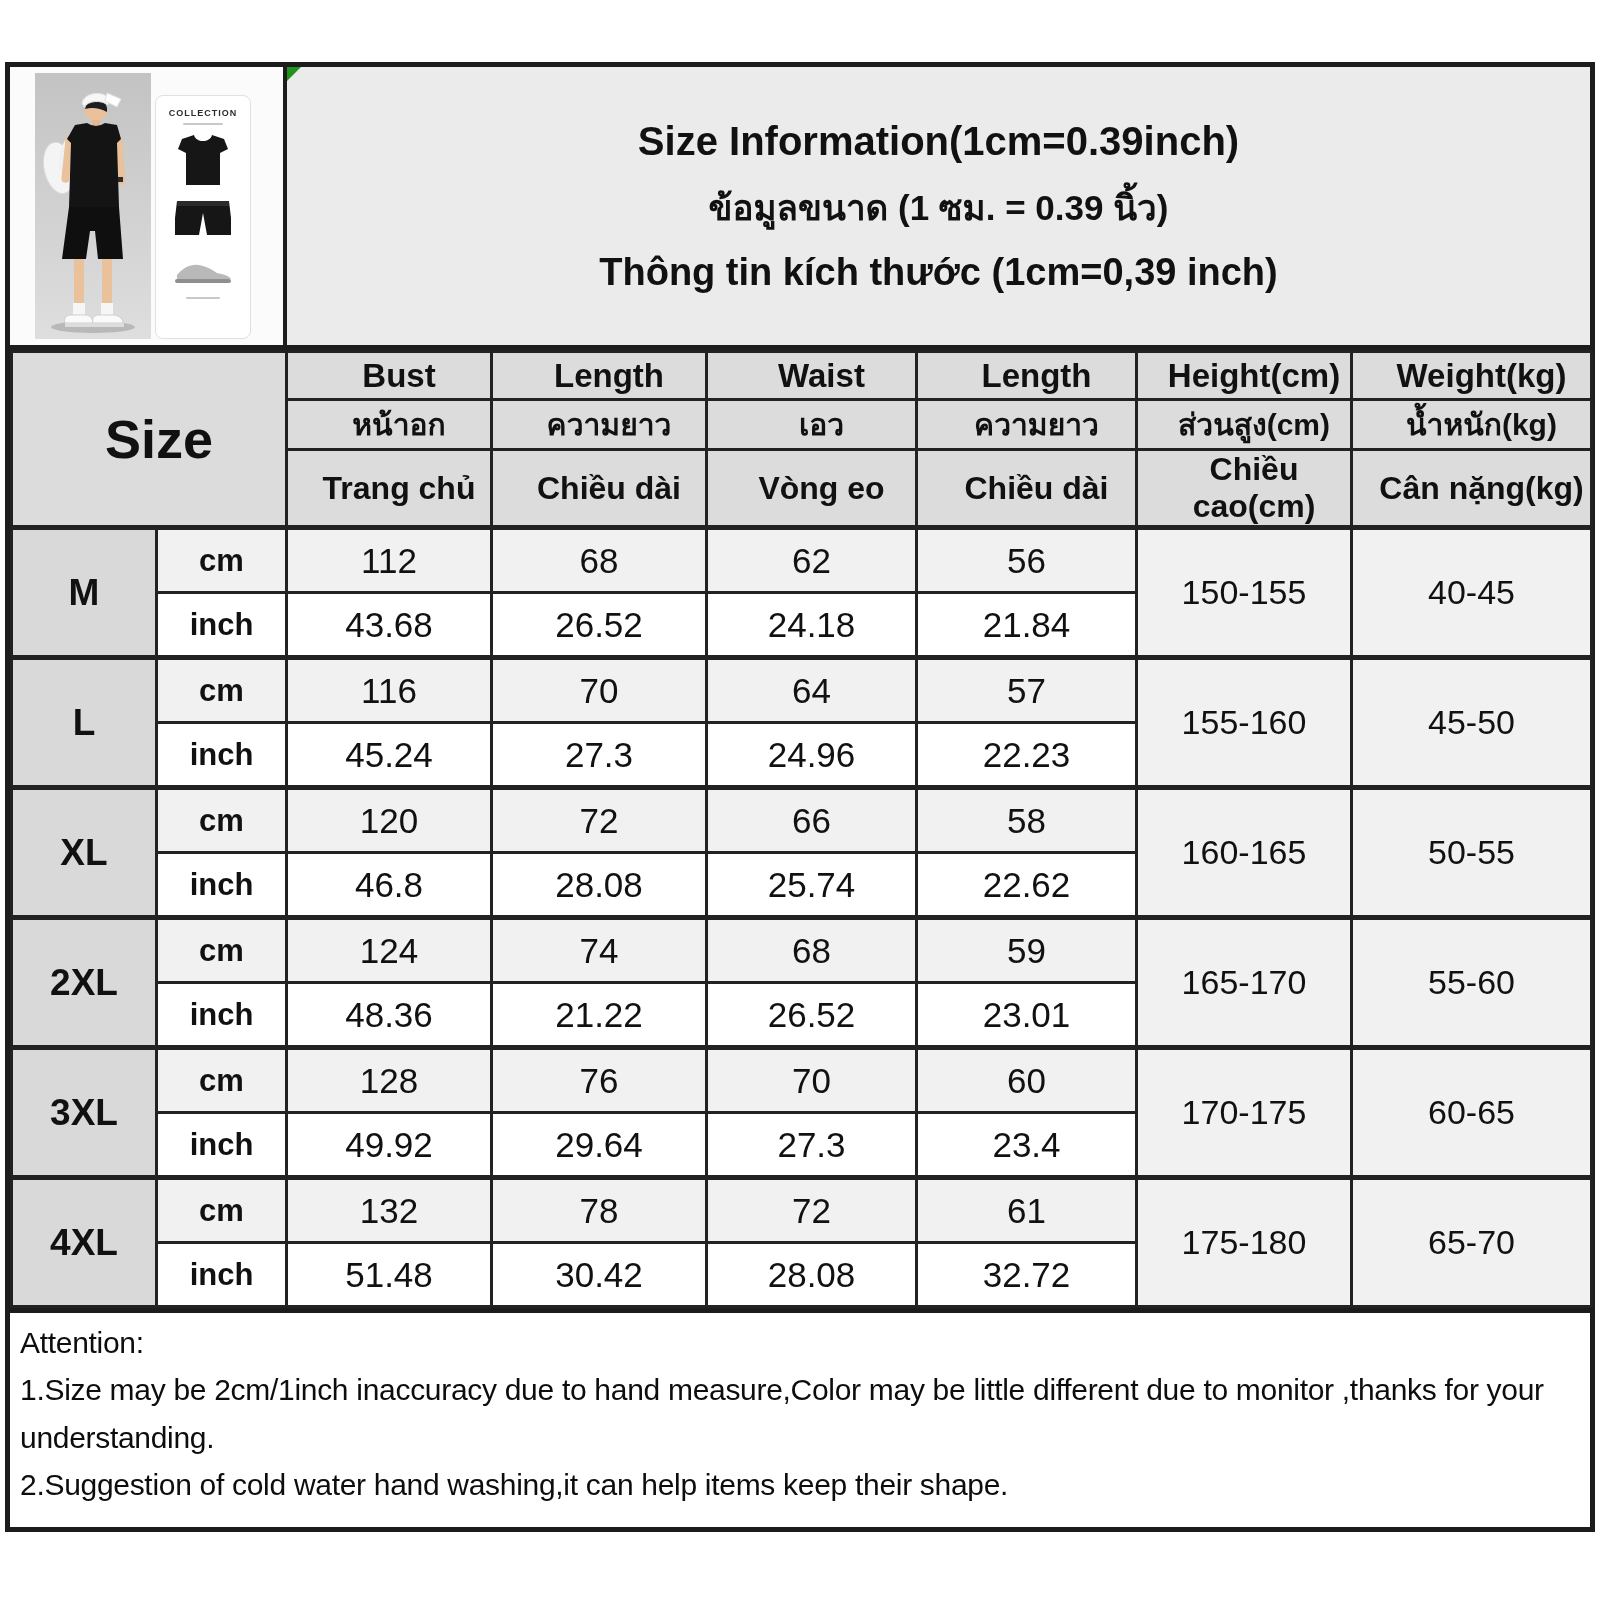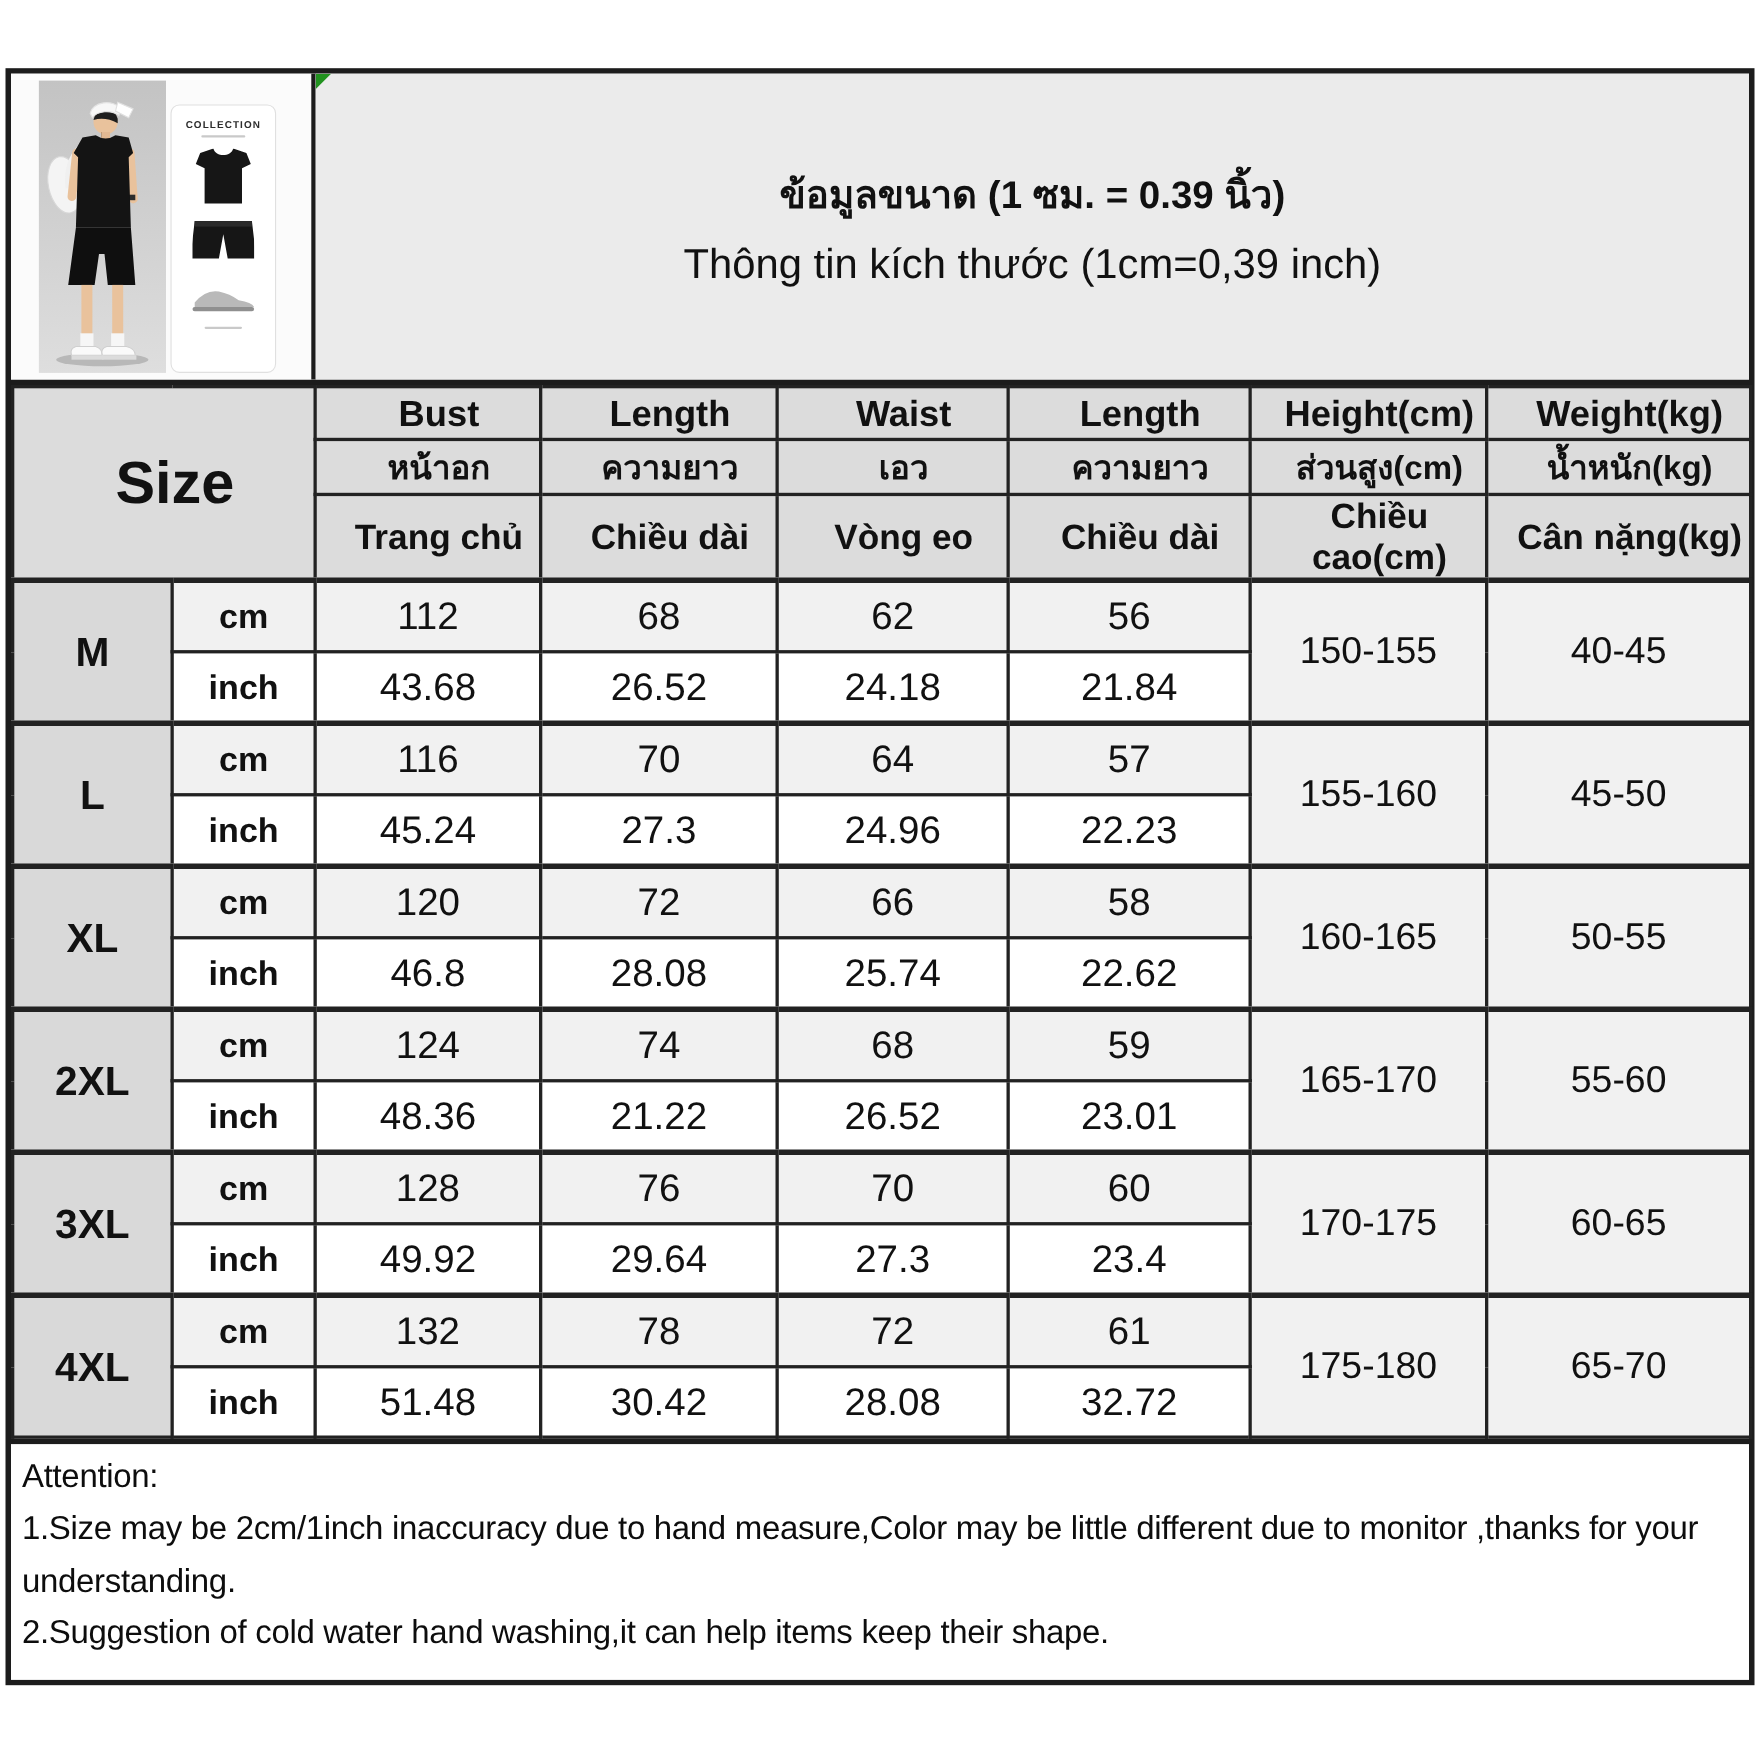--- a/index.html
+++ b/index.html
@@ -29,21 +29,21 @@
   }
   .brand-text{font-size:9px;font-weight:bold;letter-spacing:1px;color:#2c2c2c;}
   .tiny-line{height:2px;background:#c9c9c9;border-radius:1px;}
   .title-cell{
     position:relative;flex:1;background:#ebebeb;
     display:flex;flex-direction:column;justify-content:center;align-items:center;gap:16px;
   }
   .corner-triangle{position:absolute;left:0;top:0;}
   .title-en{font-size:40px;font-weight:bold;}
   .title-th{font-size:35px;font-weight:bold;}
-  .title-vi{font-size:38px;font-weight:normal;}
+  .title-vi{font-size:38px;font-weight:bold;}
   
   .table-wrap{border-top:5px solid #1c1c1c;border-bottom:5px solid #1c1c1c;flex:0 0 auto;}
   table.size-table{width:100%;border-collapse:collapse;table-layout:fixed;}
   .size-table td{
     border:3px solid #222;text-align:center;vertical-align:middle;
     padding:0;overflow:hidden;
   }
   .r-hdr td{height:45px;padding-left:20px;}
   .r-body td{height:61px;}
   tr.size-start td{border-top-width:5px;}
@@ -132,20 +132,21 @@
             <rect x="2" y="20" width="56" height="4" rx="2" fill="#8f8f8f"></rect>
           </svg>
           <div class="tiny-line" style="width:34px;margin-top:12px;"></div>
         </div>
       </div>
 
       <div class="title-cell">
         <svg class="corner-triangle" width="14" height="14" viewBox="0 0 14 14">
           <polygon points="0,0 14,0 0,14" fill="#21921f"></polygon>
         </svg>
+        <div class="title-en">Size Information(1cm=0.39inch)</div>
         <div class="title-th">ข้อมูลขนาด (1 ซม. = 0.39 นิ้ว)</div>
         <div class="title-vi">Thông tin kích thước (1cm=0,39 inch)</div>
       </div>
     </div>
 
     <div class="table-wrap">
       <table class="size-table">
         <colgroup>
           <col style="width:145px">
             <col style="width:130px">

